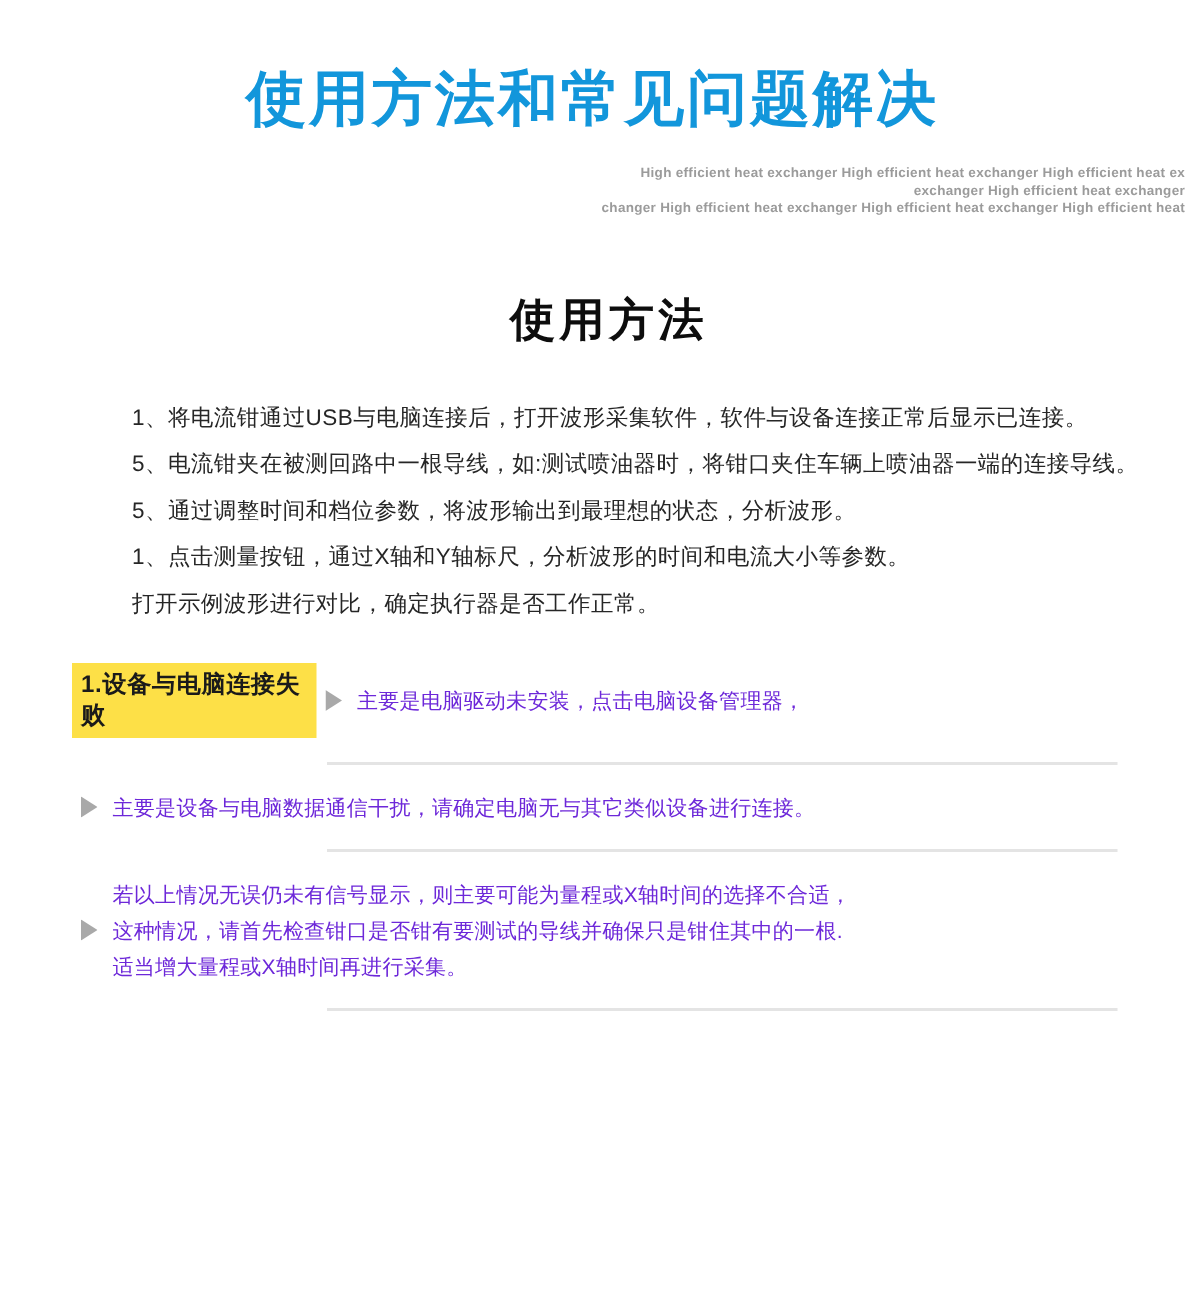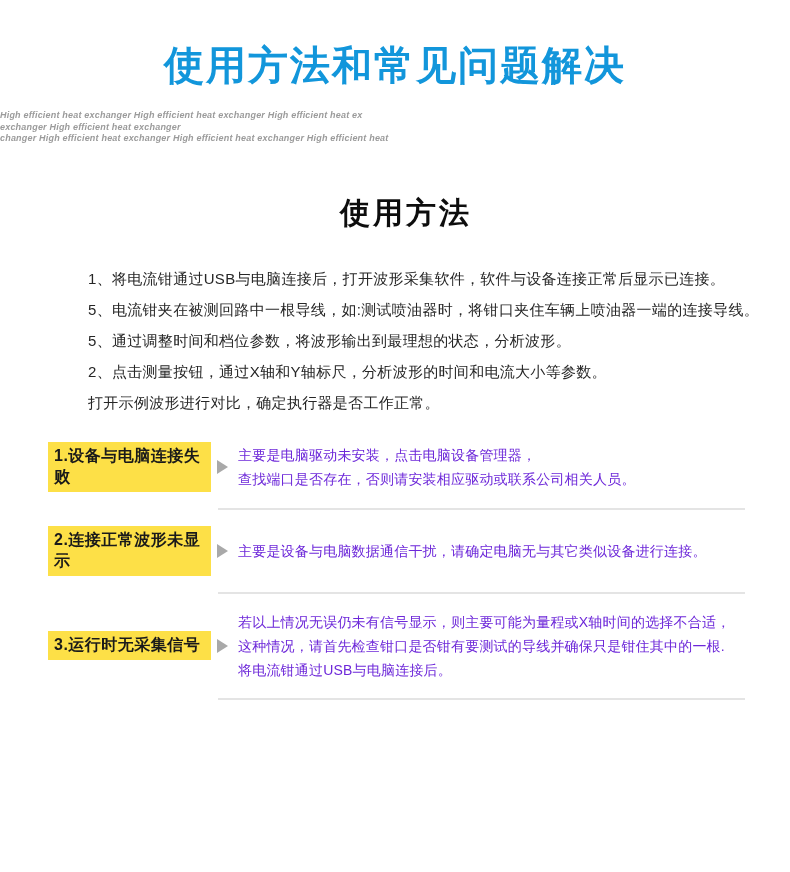--- a/index.html
+++ b/index.html
@@ -13,26 +13,25 @@
   }
   .main-title {
     margin:0; padding-top:38px;
     text-align:center;
     font-size:40px; font-weight:700;
     color:#1296db;
     letter-spacing:2px;
   }
   .watermark {
     margin-top:17px;
-    text-align:left;
+    text-align:right;
     font-size:9px; font-weight:700;
     color:#9b9b9b;
     line-height:11.5px;
     letter-spacing:0.2px;
-    font-style:italic;
   }
   .section-title {
     margin:0; text-align:center;
     font-size:30px; font-weight:700;
     color:#0d0d0d;
     letter-spacing:3px;
     padding-left:22px;
   }
   .usage-title { margin-top:48px; }
   .steps { margin:37px 19px 0 88px; }
@@ -86,67 +85,64 @@
     <div>exchanger High efficient heat exchanger</div>
     <div>changer  High efficient heat exchanger  High efficient heat exchanger  High efficient heat</div>
   </div>
 
   <h2 class="section-title usage-title">使用方法</h2>
 
   <div class="steps">
     <p>1、将电流钳通过USB与电脑连接后，打开波形采集软件，软件与设备连接正常后显示已连接。</p>
     <p>5、电流钳夹在被测回路中一根导线，如:测试喷油器时，将钳口夹住车辆上喷油器一端的连接导线。</p>
     <p>5、通过调整时间和档位参数，将波形输出到最理想的状态，分析波形。</p>
-    <p>2、点击测量按钮，通过X轴和Y轴标尺，分析波形的时间和电流大小等参数。</p>
+    <p>1、点击测量按钮，通过X轴和Y轴标尺，分析波形的时间和电流大小等参数。</p>
     <p>打开示例波形进行对比，确定执行器是否工作正常。</p>
   </div>
 
 
   <div class="faq">
 
     <div class="faq-row">
       <div class="faq-label">1.设备与电脑连接失败</div>
       <span class="faq-arrow">
         <svg width="11" height="14" viewBox="0 0 11 14">
             <polygon points="0,0 11,7 0,14" fill="#a9a9a9"></polygon>
           </svg>
       </span>
       <div class="faq-desc">
         <p>主要是电脑驱动未安装，点击电脑设备管理器，</p>
-        <p>查找端口是否存在，否则请安装相应驱动或联系公司相关人员。</p>
       </div>
     </div>
 
     <div class="faq-divider"></div>
 
     <div class="faq-row">
-      <div class="faq-label">2.连接正常波形未显示</div>
       <span class="faq-arrow">
         <svg width="11" height="14" viewBox="0 0 11 14">
             <polygon points="0,0 11,7 0,14" fill="#a9a9a9"></polygon>
           </svg>
       </span>
       <div class="faq-desc">
         <p>主要是设备与电脑数据通信干扰，请确定电脑无与其它类似设备进行连接。</p>
       </div>
     </div>
 
     <div class="faq-divider"></div>
 
     <div class="faq-row">
-      <div class="faq-label">3.运行时无采集信号</div>
       <span class="faq-arrow">
         <svg width="11" height="14" viewBox="0 0 11 14">
             <polygon points="0,0 11,7 0,14" fill="#a9a9a9"></polygon>
           </svg>
       </span>
       <div class="faq-desc">
         <p>若以上情况无误仍未有信号显示，则主要可能为量程或X轴时间的选择不合适，</p>
         <p>这种情况，请首先检查钳口是否钳有要测试的导线并确保只是钳住其中的一根.</p>
-        <p>将电流钳通过USB与电脑连接后。</p>
+        <p>适当增大量程或X轴时间再进行采集。</p>
       </div>
     </div>
 
     <div class="faq-divider"></div>
 
   </div>
 
 </div>
 
 </body></html>

